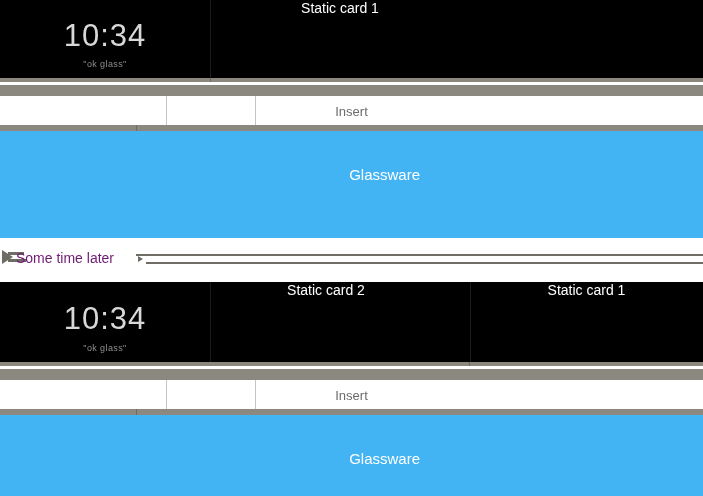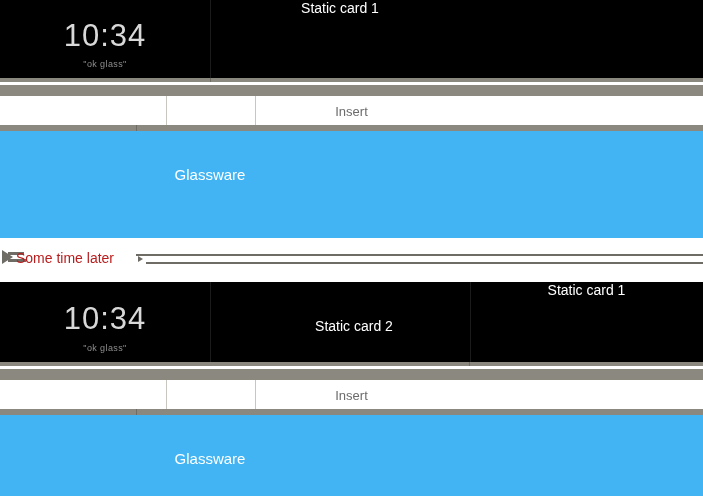--- a/index.html
+++ b/index.html
@@ -113,36 +113,36 @@
     position: absolute;
     left: 0;
     width: 703px;
     background: #42b4f4;
     overflow: hidden;
   }
   .glassware-label {
     position: absolute;
     left: 0;
     width: 420px;
-    text-align: center;
+    text-align: right;
     color: #ffffff;
     font-size: 15px;
   }
 
   
   .later-row {
     position: absolute;
     left: 0;
     width: 703px;
     background: #ffffff;
   }
   .later-text {
     position: absolute;
     font-size: 14px;
-    color: #b91c1c;
+    color: #701a75;
     white-space: nowrap;
   }
   .later-line {
     position: absolute;
     background: #6f6c66;
     height: 2px;
   }
   .later-arrow {
     position: absolute;
     width: 0;
@@ -215,21 +215,21 @@
 
   <div class="card-strip" style="top:282px; height:80px;">
 
     <div class="clock-block">
       <div class="clock-time" style="position:absolute; left:0; top:21px; width:210px;">10:34</div>
       <div class="clock-hint" style="position:absolute; left:0; top:61px; width:210px;">"ok glass"</div>
     </div>
 
     <div class="card-divider" style="left:210px;"></div>
 
-    <div class="card-cell" style="left:224px; width:260px;margin-top:36px;">
+    <div class="card-cell" style="left:196px; width:260px;">
       <span>Static card 2</span>
     </div>
 
     <div class="card-divider" style="left:470px;"></div>
 
     <div class="card-cell" style="left:470px; width:233px;">
       <span>Static card 1</span>
     </div>
   </div>
 

